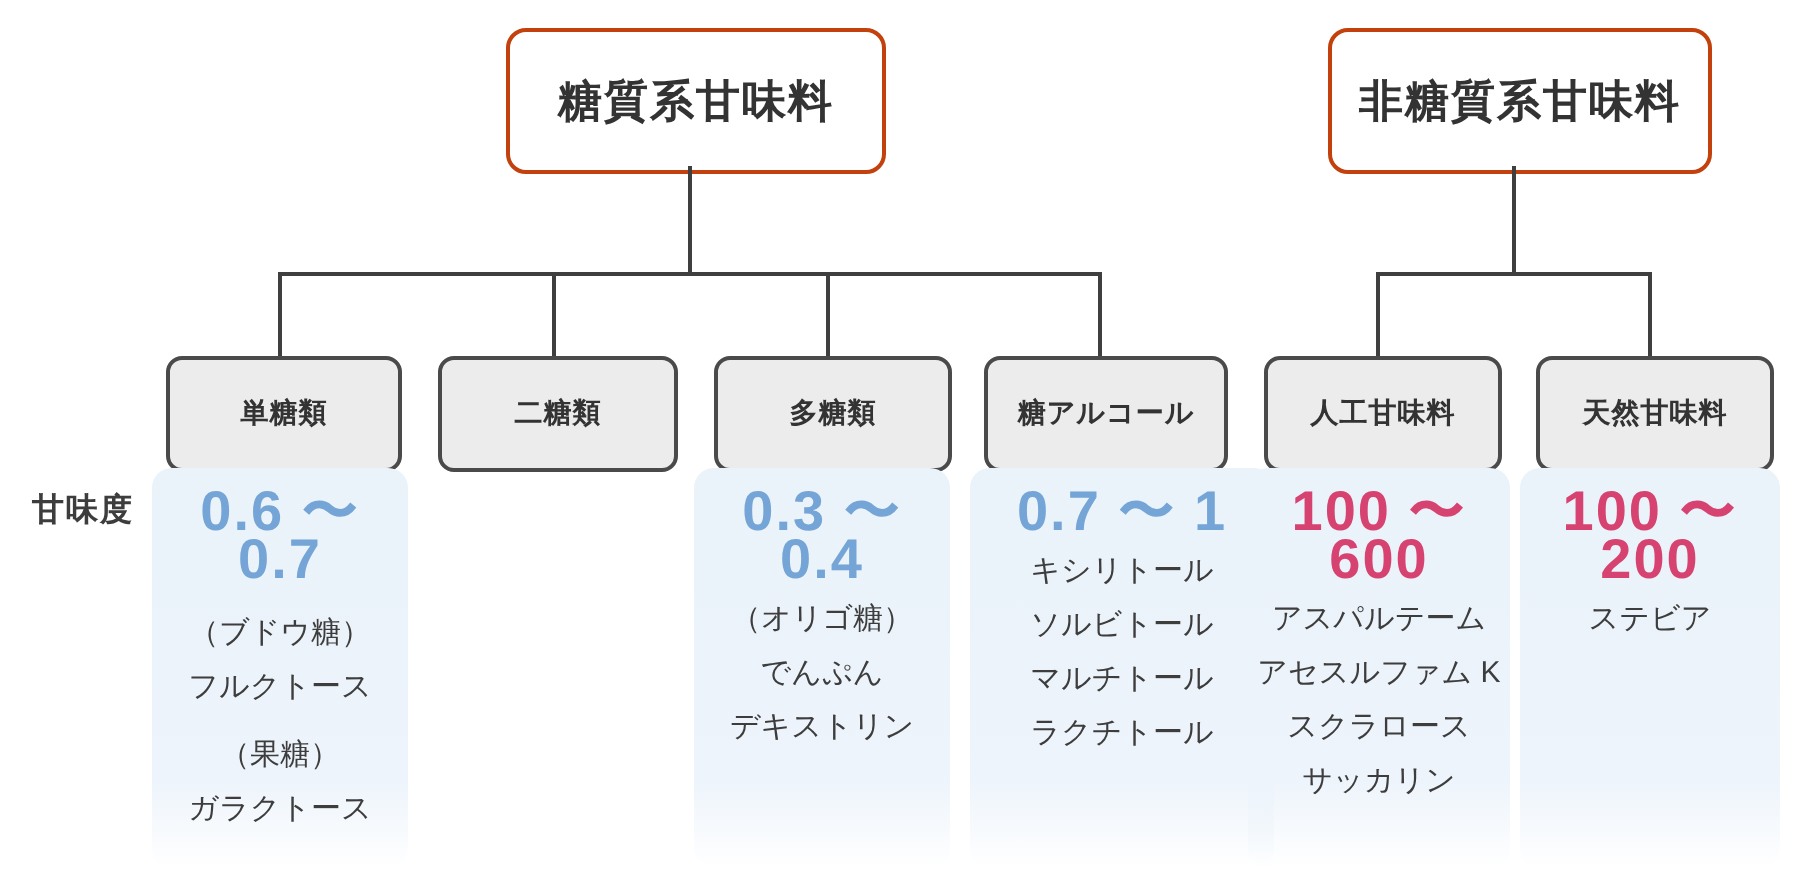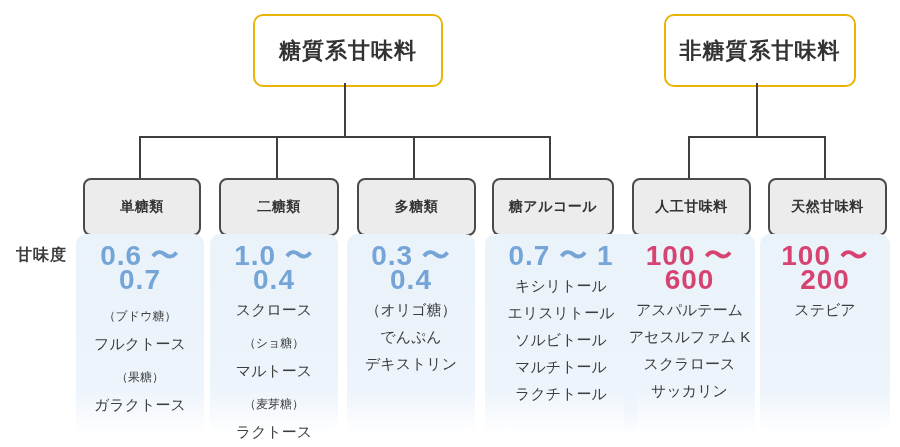--- a/index.html
+++ b/index.html
@@ -9,21 +9,21 @@
     background:#ffffff;
     font-family:"Liberation Sans","DejaVu Sans",sans-serif;
     overflow:hidden;
   }
   
   .line{position:absolute;background:#3f3f3f;}
   
   .root-box{
     position:absolute;
     background:#ffffff;
-    border:2px solid #eab308;
+    border:2px solid #c2410c;
     border-radius:10px;
     display:flex;align-items:center;justify-content:center;
     font-size:22px;font-weight:600;color:#333333;
     letter-spacing:1px;
   }
   
   .cat-box{
     position:absolute;
     background:#ececec;
     border:2px solid #4a4a4a;
@@ -41,21 +41,21 @@
     text-align:center;
   }
   .value{
     margin-top:10px;margin-bottom:4px;
     font-size:28px;font-weight:600;
     line-height:24px;letter-spacing:1px;
   }
   .value-blue{color:#74a5d6;}
   .value-pink{color:#d74371;}
   .item{margin-top:8px;font-size:15px;color:#3d3d3d;line-height:19px;}
-  .item-sub{margin-top:15px;font-size:12px;color:#3d3d3d;line-height:19px;}
+  .item-sub{margin-top:15px;font-size:15px;color:#3d3d3d;line-height:19px;}
   .item-sub:empty{display:none;}
   .axis-label{
     position:absolute;left:16px;top:245px;
     font-size:16px;font-weight:600;color:#3d3d3d;
     letter-spacing:1px;
   }
 </style>
 </head>
 <body>
 
@@ -93,56 +93,38 @@
     <div class="item">
       <div class="item-name">フルクトース</div>
       <div class="item-sub">（果糖）</div>
     </div>
     <div class="item">
       <div class="item-name">ガラクトース</div>
 
     </div>
   </div>
 
-  <div class="panel" style="left:210px;width:128px;">
-    <div class="value value-blue">1.0 〜 0.4</div>
-    <div class="item">
-      <div class="item-name">スクロース</div>
-      <div class="item-sub">（ショ糖）</div>
-    </div>
-    <div class="item">
-      <div class="item-name">マルトース</div>
-      <div class="item-sub">（麦芽糖）</div>
-    </div>
-    <div class="item">
-      <div class="item-name">ラクトース</div>
-      <div class="item-sub">（乳糖）</div>
-    </div>
-  </div>
 
   <div class="panel" style="left:347px;width:128px;">
     <div class="value value-blue">0.3 〜 0.4</div>
     <div class="item">
       <div class="item-name">（オリゴ糖）</div>
     </div>
     <div class="item">
       <div class="item-name">でんぷん</div>
     </div>
     <div class="item">
       <div class="item-name">デキストリン</div>
     </div>
   </div>
 
   <div class="panel" style="left:485px;width:152px;">
     <div class="value value-blue">0.7 〜 1</div>
     <div class="item">
       <div class="item-name">キシリトール</div>
-    </div>
-    <div class="item">
-      <div class="item-name">エリスリトール</div>
     </div>
     <div class="item">
       <div class="item-name">ソルビトール</div>
     </div>
     <div class="item">
       <div class="item-name">マルチトール</div>
     </div>
     <div class="item">
       <div class="item-name">ラクチトール</div>
     </div>

